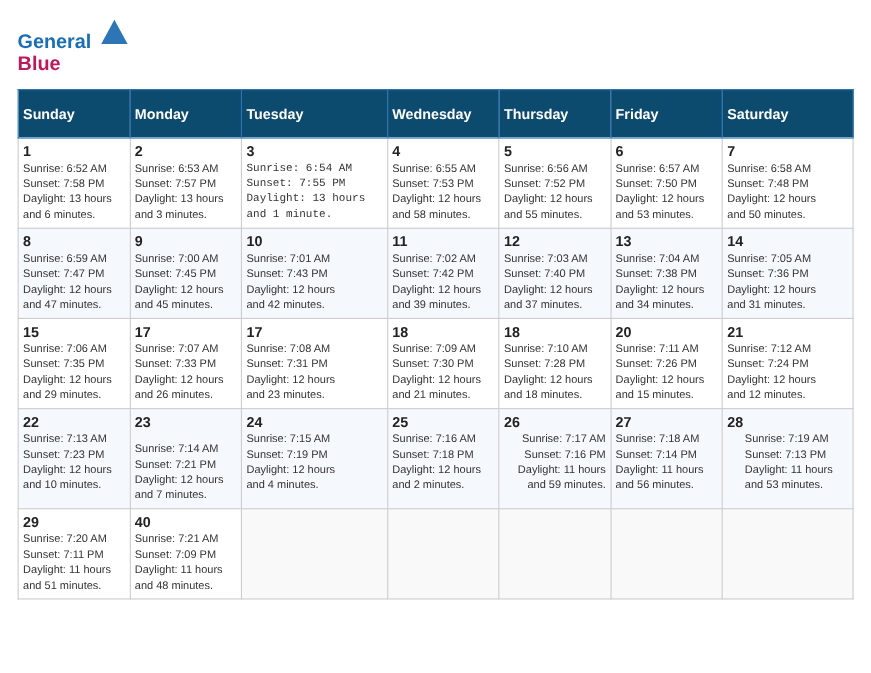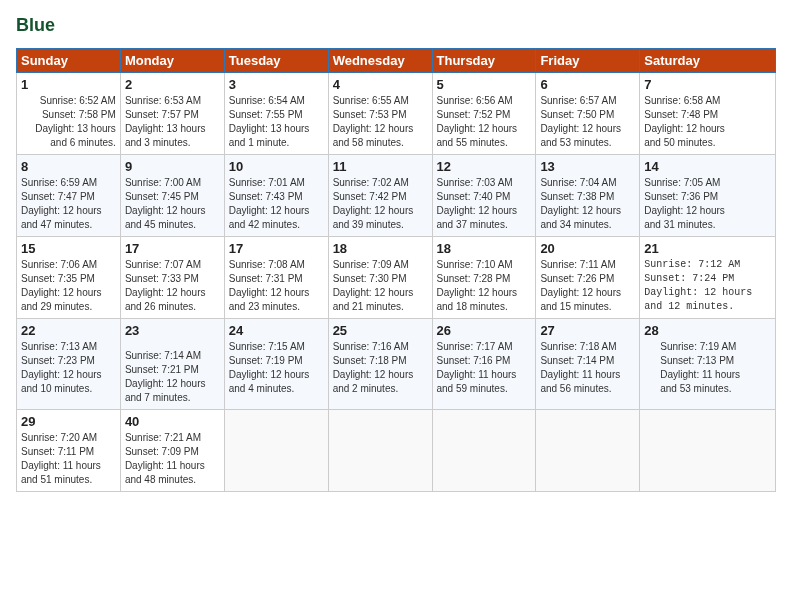--- a/index.html
+++ b/index.html
@@ -45,23 +45,23 @@
     .location {
       font-size: 14px;
       color: #555;
     }
     table {
       width: 100%;
       border-collapse: collapse;
       font-size: 11px;
     }
     thead tr th {
-      background-color: #c2410c;
+      background-color: #0c4a6e;
       color: #fff;
-      padding: 4px 4px;
+      padding: 14px 4px;
       text-align: left;
       font-size: 13px;
       font-weight: bold;
       border: 1px solid #2e75b6;
     }
     tbody tr td {
       border: 1px solid #ccc;
       padding: 4px;
       vertical-align: top;
       min-height: 80px;
@@ -87,21 +87,27 @@
       background: #f9f9f9 !important;
     }
   </style>
 </head>
 <body>
 
 <div class="header">
   <div class="logo">
     <div>
       <div class="logo-text">
-        <span style="color:#14532d;text-align:right;">Blue</span>
+        <span>General</span>
+        <svg class="logo-icon" viewBox="0 0 28 28" xmlns="http://www.w3.org/2000/svg">
+          <polygon points="14,2 26,24 2,24" fill="#2e75b6"></polygon>
+        </svg>
+      </div>
+      <div class="logo-text">
+        <span style="color:#be185d;text-align:right;">Blue</span>
       </div>
     </div>
   </div>
   <div class="title-area">
     <div class="month-title"></div>
     <div class="location"></div>
   </div>
 </div>
 
 <table>
@@ -113,35 +119,35 @@
         <th>Wednesday</th>
         <th>Thursday</th>
         <th>Friday</th>
         <th>Saturday</th>
       </tr>
   </thead>
   <tbody id="calendar-body">
       <tr>
         <td>
           <span class="day-number">1</span>
-          <div class="day-info" style="white-space: pre-line; text-align: right;">Sunrise: 6:52 AM
+          <div class="day-info" style="white-space: pre-line;">Sunrise: 6:52 AM
 Sunset: 7:58 PM
 Daylight: 13 hours
 and 6 minutes.</div>
         </td>
         <td>
           <span class="day-number">2</span>
           <div class="day-info" style="white-space: pre-line;">Sunrise: 6:53 AM
 Sunset: 7:57 PM
 Daylight: 13 hours
 and 3 minutes.</div>
         </td>
         <td>
           <span class="day-number">3</span>
-          <div class="day-info" style="white-space: pre-line;">Sunrise: 6:54 AM
+          <div class="day-info" style="white-space: pre-line; font-family: Liberation Mono, monospace;">Sunrise: 6:54 AM
 Sunset: 7:55 PM
 Daylight: 13 hours
 and 1 minute.</div>
         </td>
         <td>
           <span class="day-number">4</span>
           <div class="day-info" style="white-space: pre-line;">Sunrise: 6:55 AM
 Sunset: 7:53 PM
 Daylight: 12 hours
 and 58 minutes.</div>
@@ -257,21 +263,21 @@
         </td>
         <td>
           <span class="day-number">20</span>
           <div class="day-info" style="white-space: pre-line;">Sunrise: 7:11 AM
 Sunset: 7:26 PM
 Daylight: 12 hours
 and 15 minutes.</div>
         </td>
         <td>
           <span class="day-number">21</span>
-          <div class="day-info" style="white-space: pre-line; font-family: Liberation Mono, monospace;">Sunrise: 7:12 AM
+          <div class="day-info" style="white-space: pre-line;">Sunrise: 7:12 AM
 Sunset: 7:24 PM
 Daylight: 12 hours
 and 12 minutes.</div>
         </td>
       </tr>
       <tr>
         <td>
           <span class="day-number">22</span>
           <div class="day-info" style="white-space: pre-line;">Sunrise: 7:13 AM
 Sunset: 7:23 PM
@@ -294,21 +300,21 @@
         </td>
         <td>
           <span class="day-number">25</span>
           <div class="day-info" style="white-space: pre-line;">Sunrise: 7:16 AM
 Sunset: 7:18 PM
 Daylight: 12 hours
 and 2 minutes.</div>
         </td>
         <td>
           <span class="day-number">26</span>
-          <div class="day-info" style="white-space: pre-line;">Sunrise: 7:17 AM
+          <div class="day-info" style="white-space: pre-line; text-align: right;">Sunrise: 7:17 AM
 Sunset: 7:16 PM
 Daylight: 11 hours
 and 59 minutes.</div>
         </td>
         <td>
           <span class="day-number">27</span>
           <div class="day-info" style="white-space: pre-line;">Sunrise: 7:18 AM
 Sunset: 7:14 PM
 Daylight: 11 hours
 and 56 minutes.</div>

